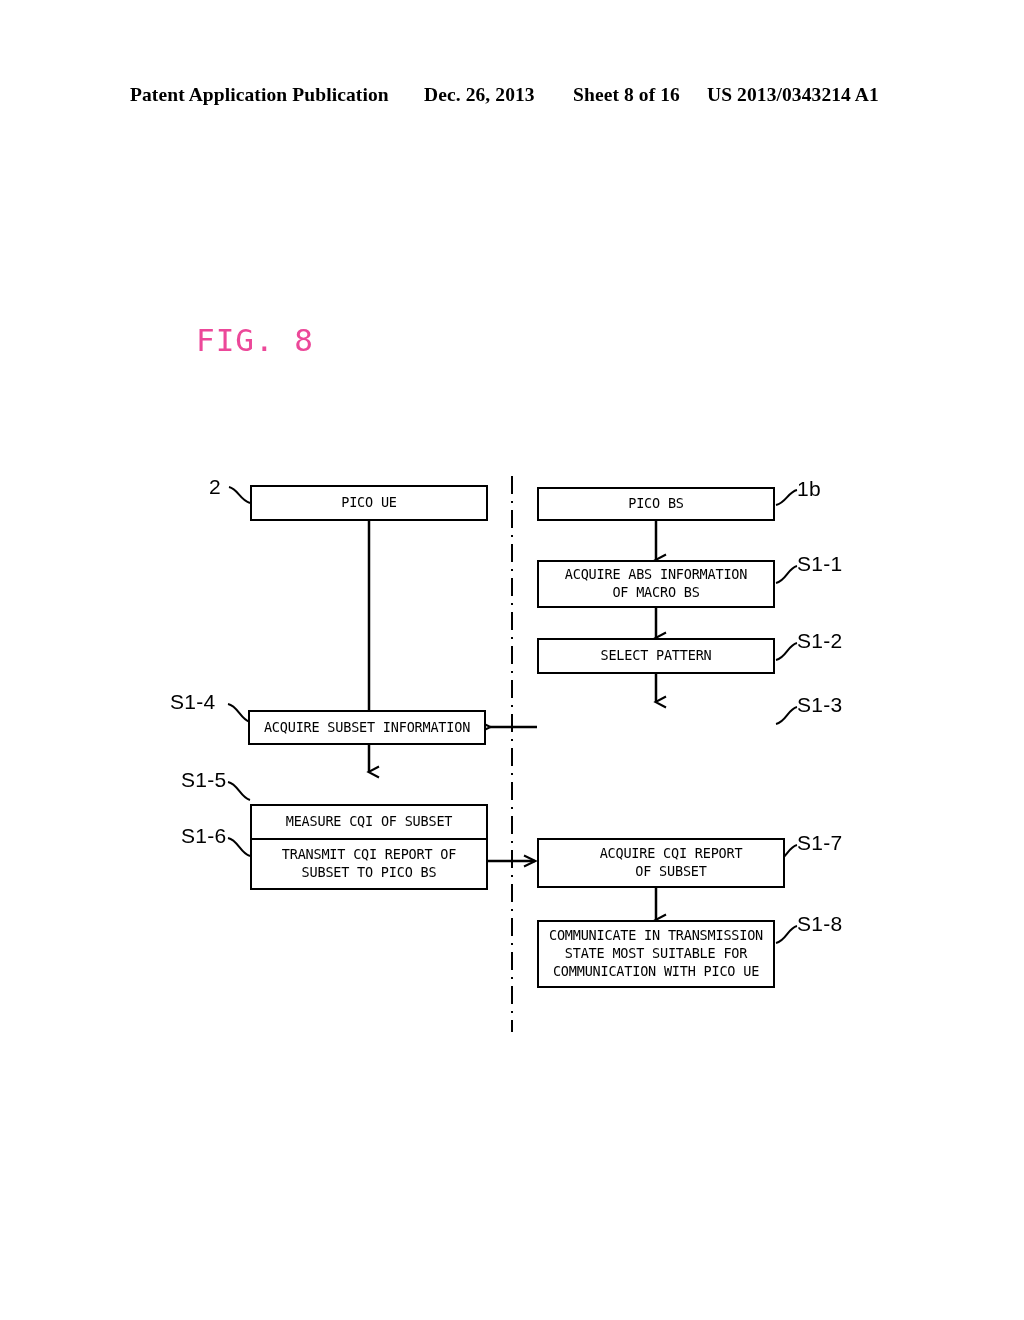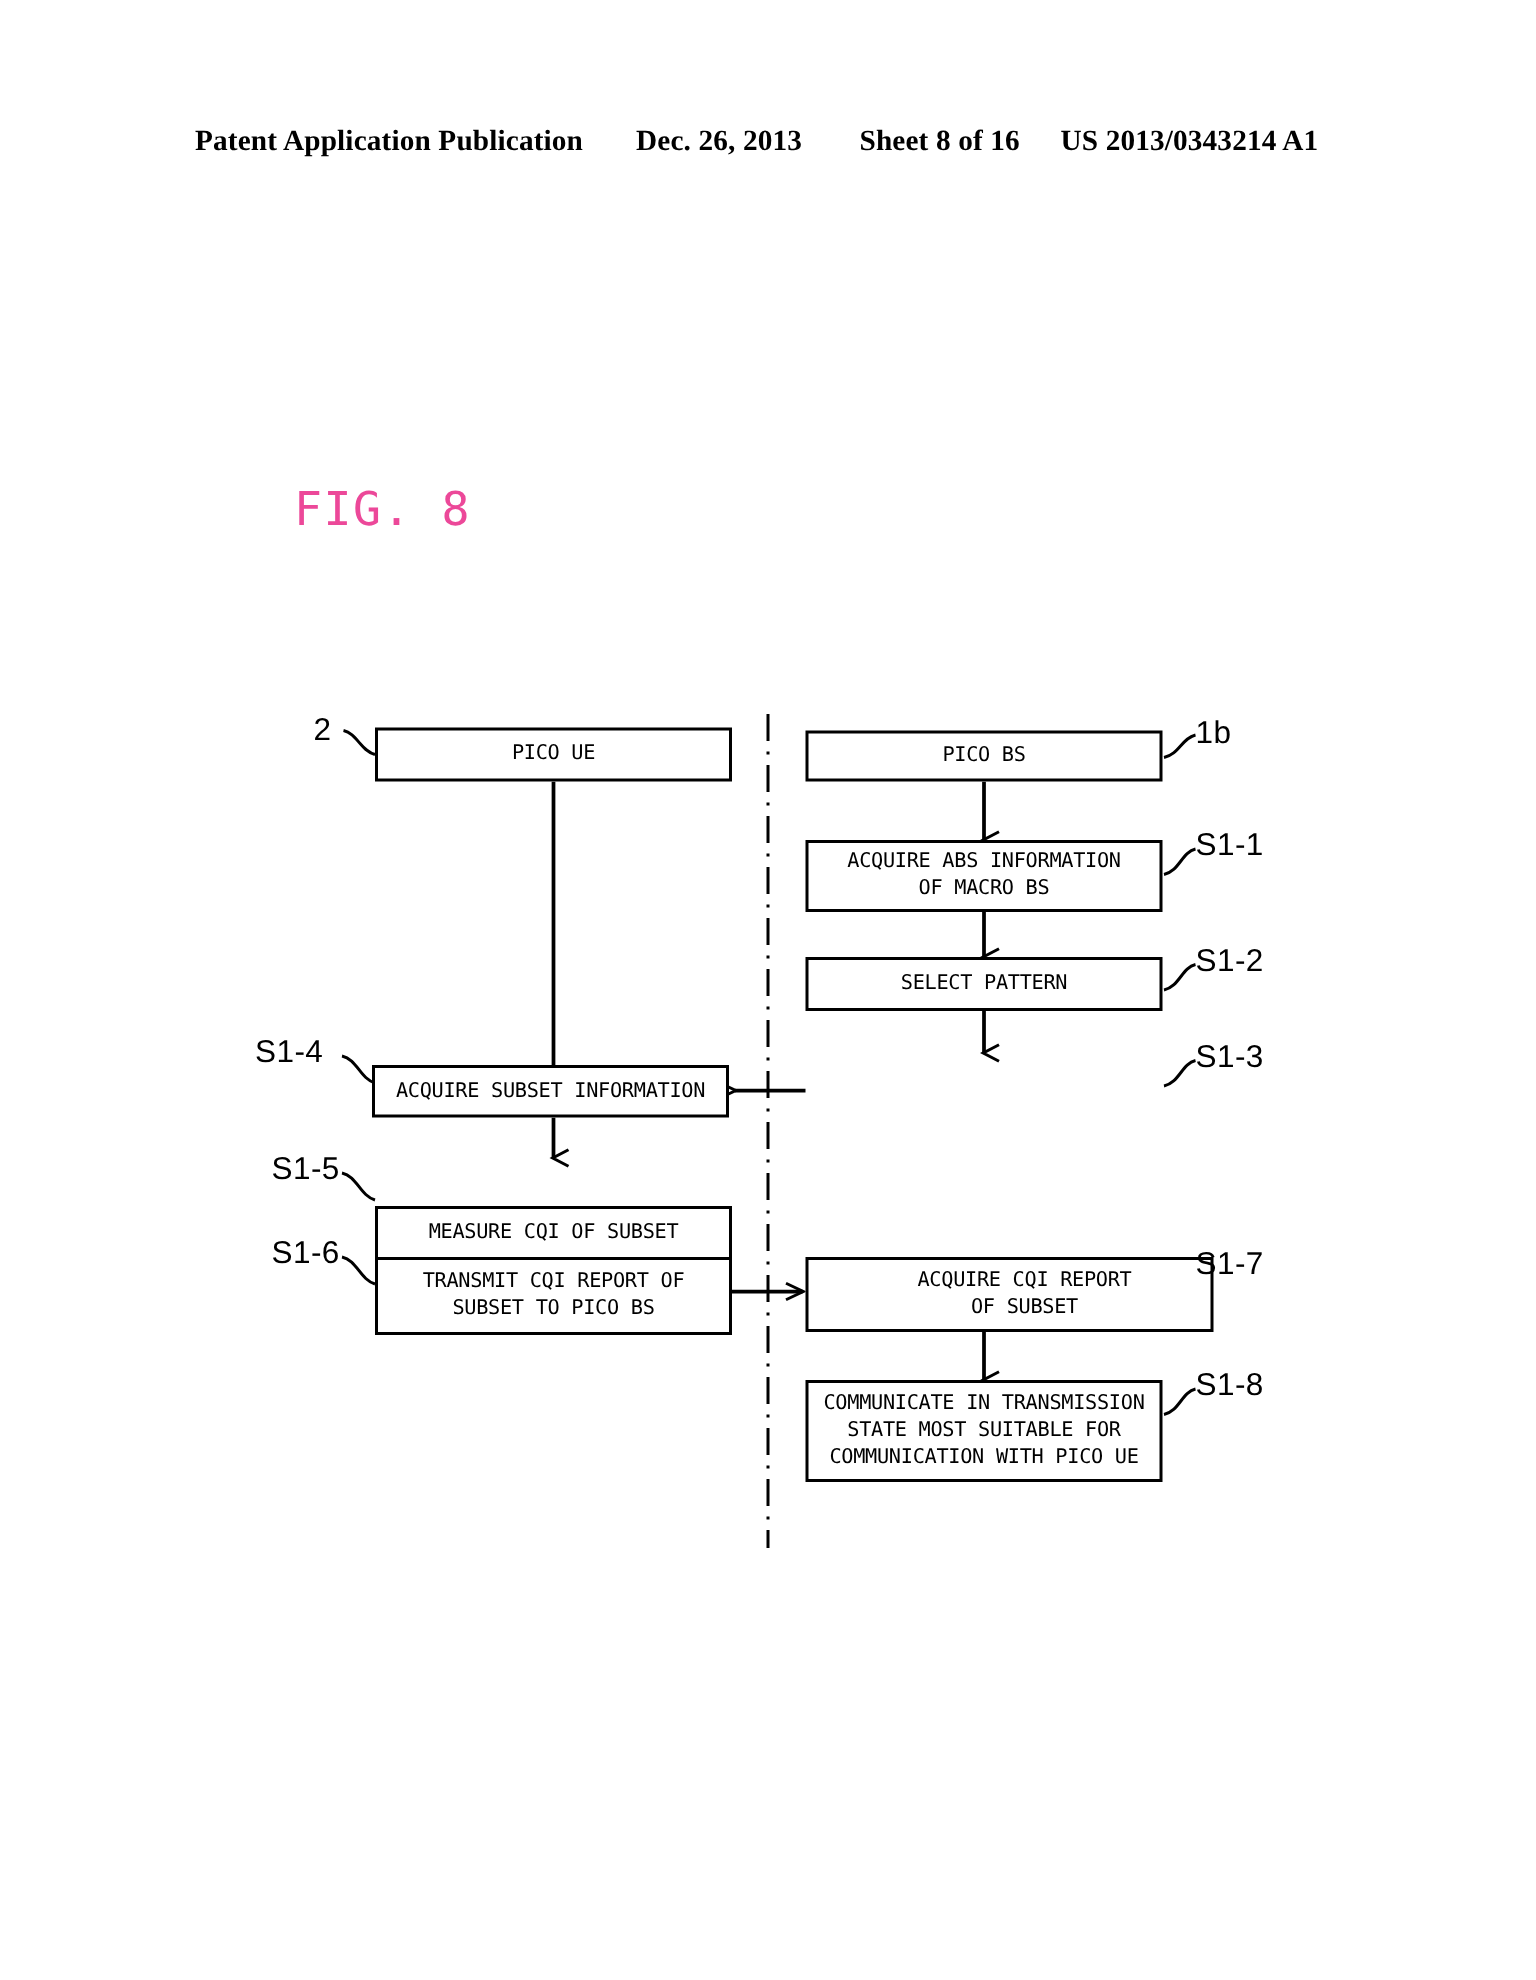--- a/index.html
+++ b/index.html
@@ -142,21 +142,21 @@
     <path d="M228,782 C238,784 240,797 250,800" fill="none" stroke="#000" stroke-width="2"></path>
     <path d="M228,838 C238,840 240,853 250,856" fill="none" stroke="#000" stroke-width="2"></path>
   </svg>
 
   <div class="flow-box" style="left:537px; top:487px; width:238px; height:34px;">PICO BS</div>
   <div class="flow-box" style="left:250px; top:485px; width:238px; height:36px;">PICO UE</div>
 
   <div class="flow-box" style="left:537px; top:560px; width:238px; height:48px;">ACQUIRE ABS INFORMATION
 OF MACRO BS</div>
   <div class="flow-box" style="left:537px; top:638px; width:238px; height:36px;">SELECT PATTERN</div>
-  <div class="flow-box" style="left:537px; top:838px; width:272px; height:50px;padding-left:24px;">ACQUIRE CQI REPORT
+  <div class="flow-box" style="left:537px; top:838px; width:248px; height:50px;padding-left:24px;">ACQUIRE CQI REPORT
 OF SUBSET</div>
   <div class="flow-box" style="left:537px; top:920px; width:238px; height:68px;">COMMUNICATE IN TRANSMISSION
 STATE MOST SUITABLE FOR
 COMMUNICATION WITH PICO UE</div>
 
   <div class="flow-box" style="left:248px; top:710px; width:238px; height:35px;">ACQUIRE SUBSET INFORMATION</div>
   <div class="flow-box" style="left:250px; top:772px; width:238px; height:36px;margin-top:32px;">MEASURE CQI OF SUBSET</div>
   <div class="flow-box" style="left:250px; top:838px; width:238px; height:52px;">TRANSMIT CQI REPORT OF
 SUBSET TO PICO BS</div>
 

